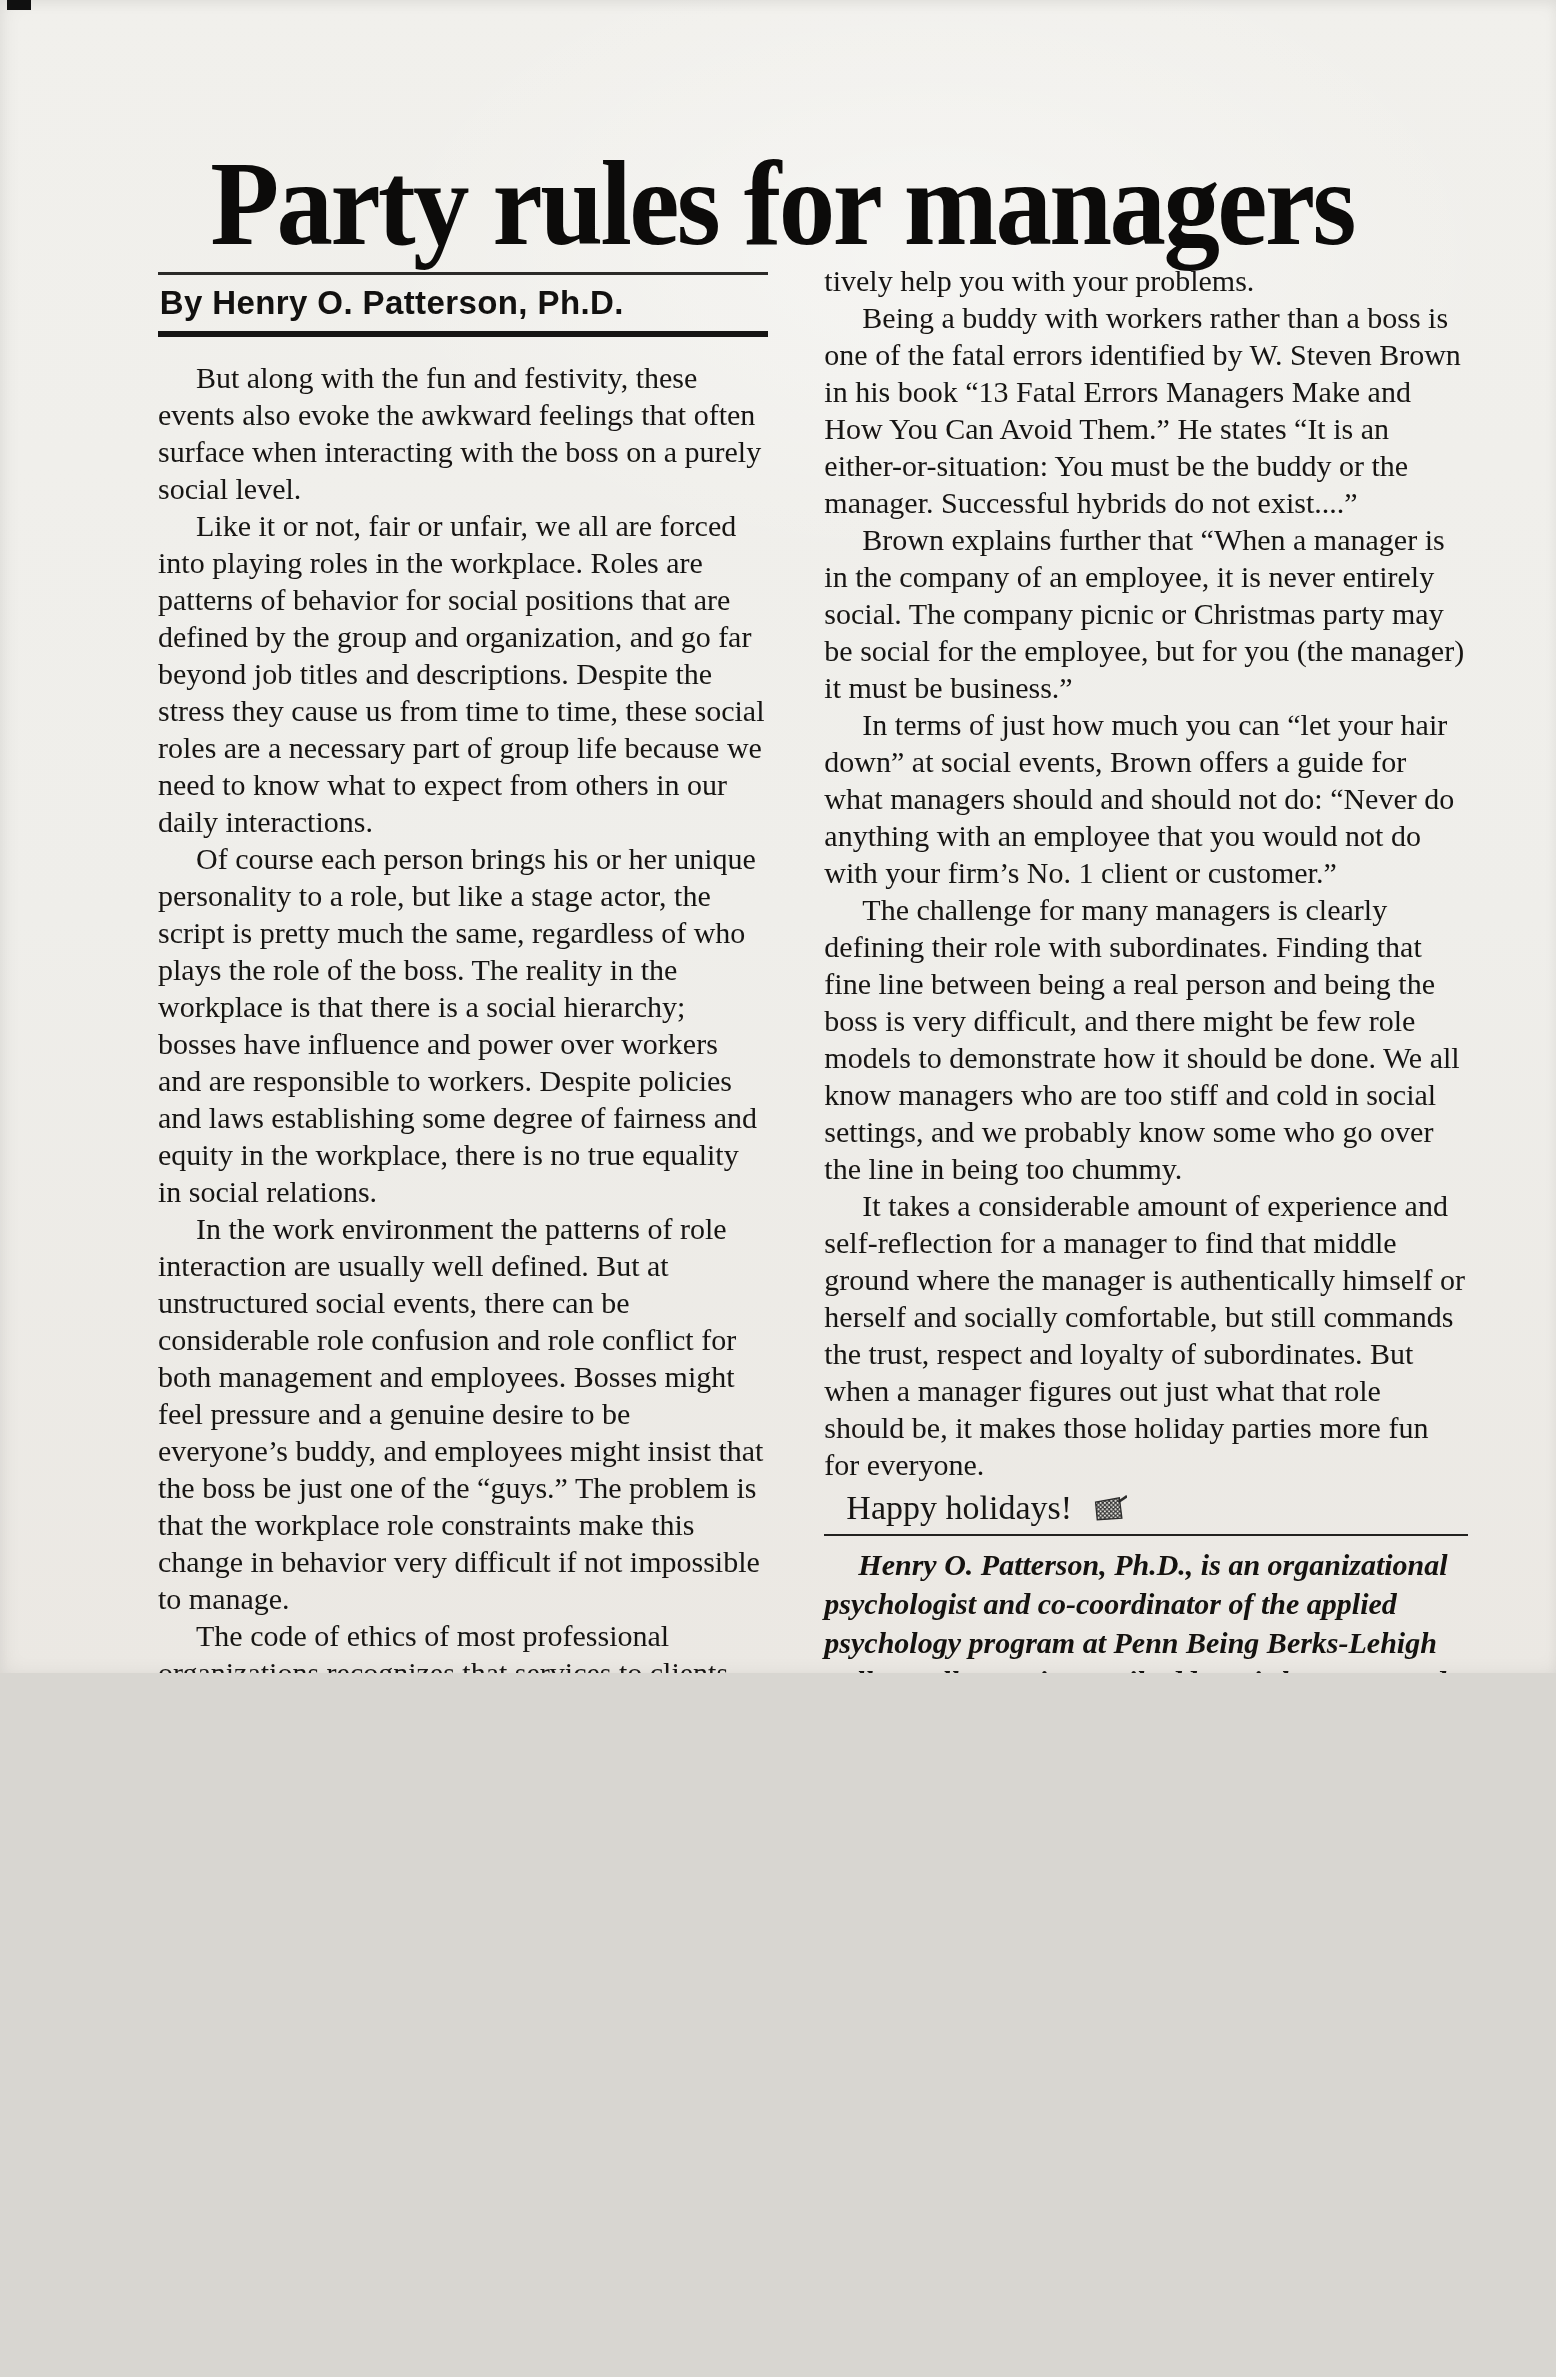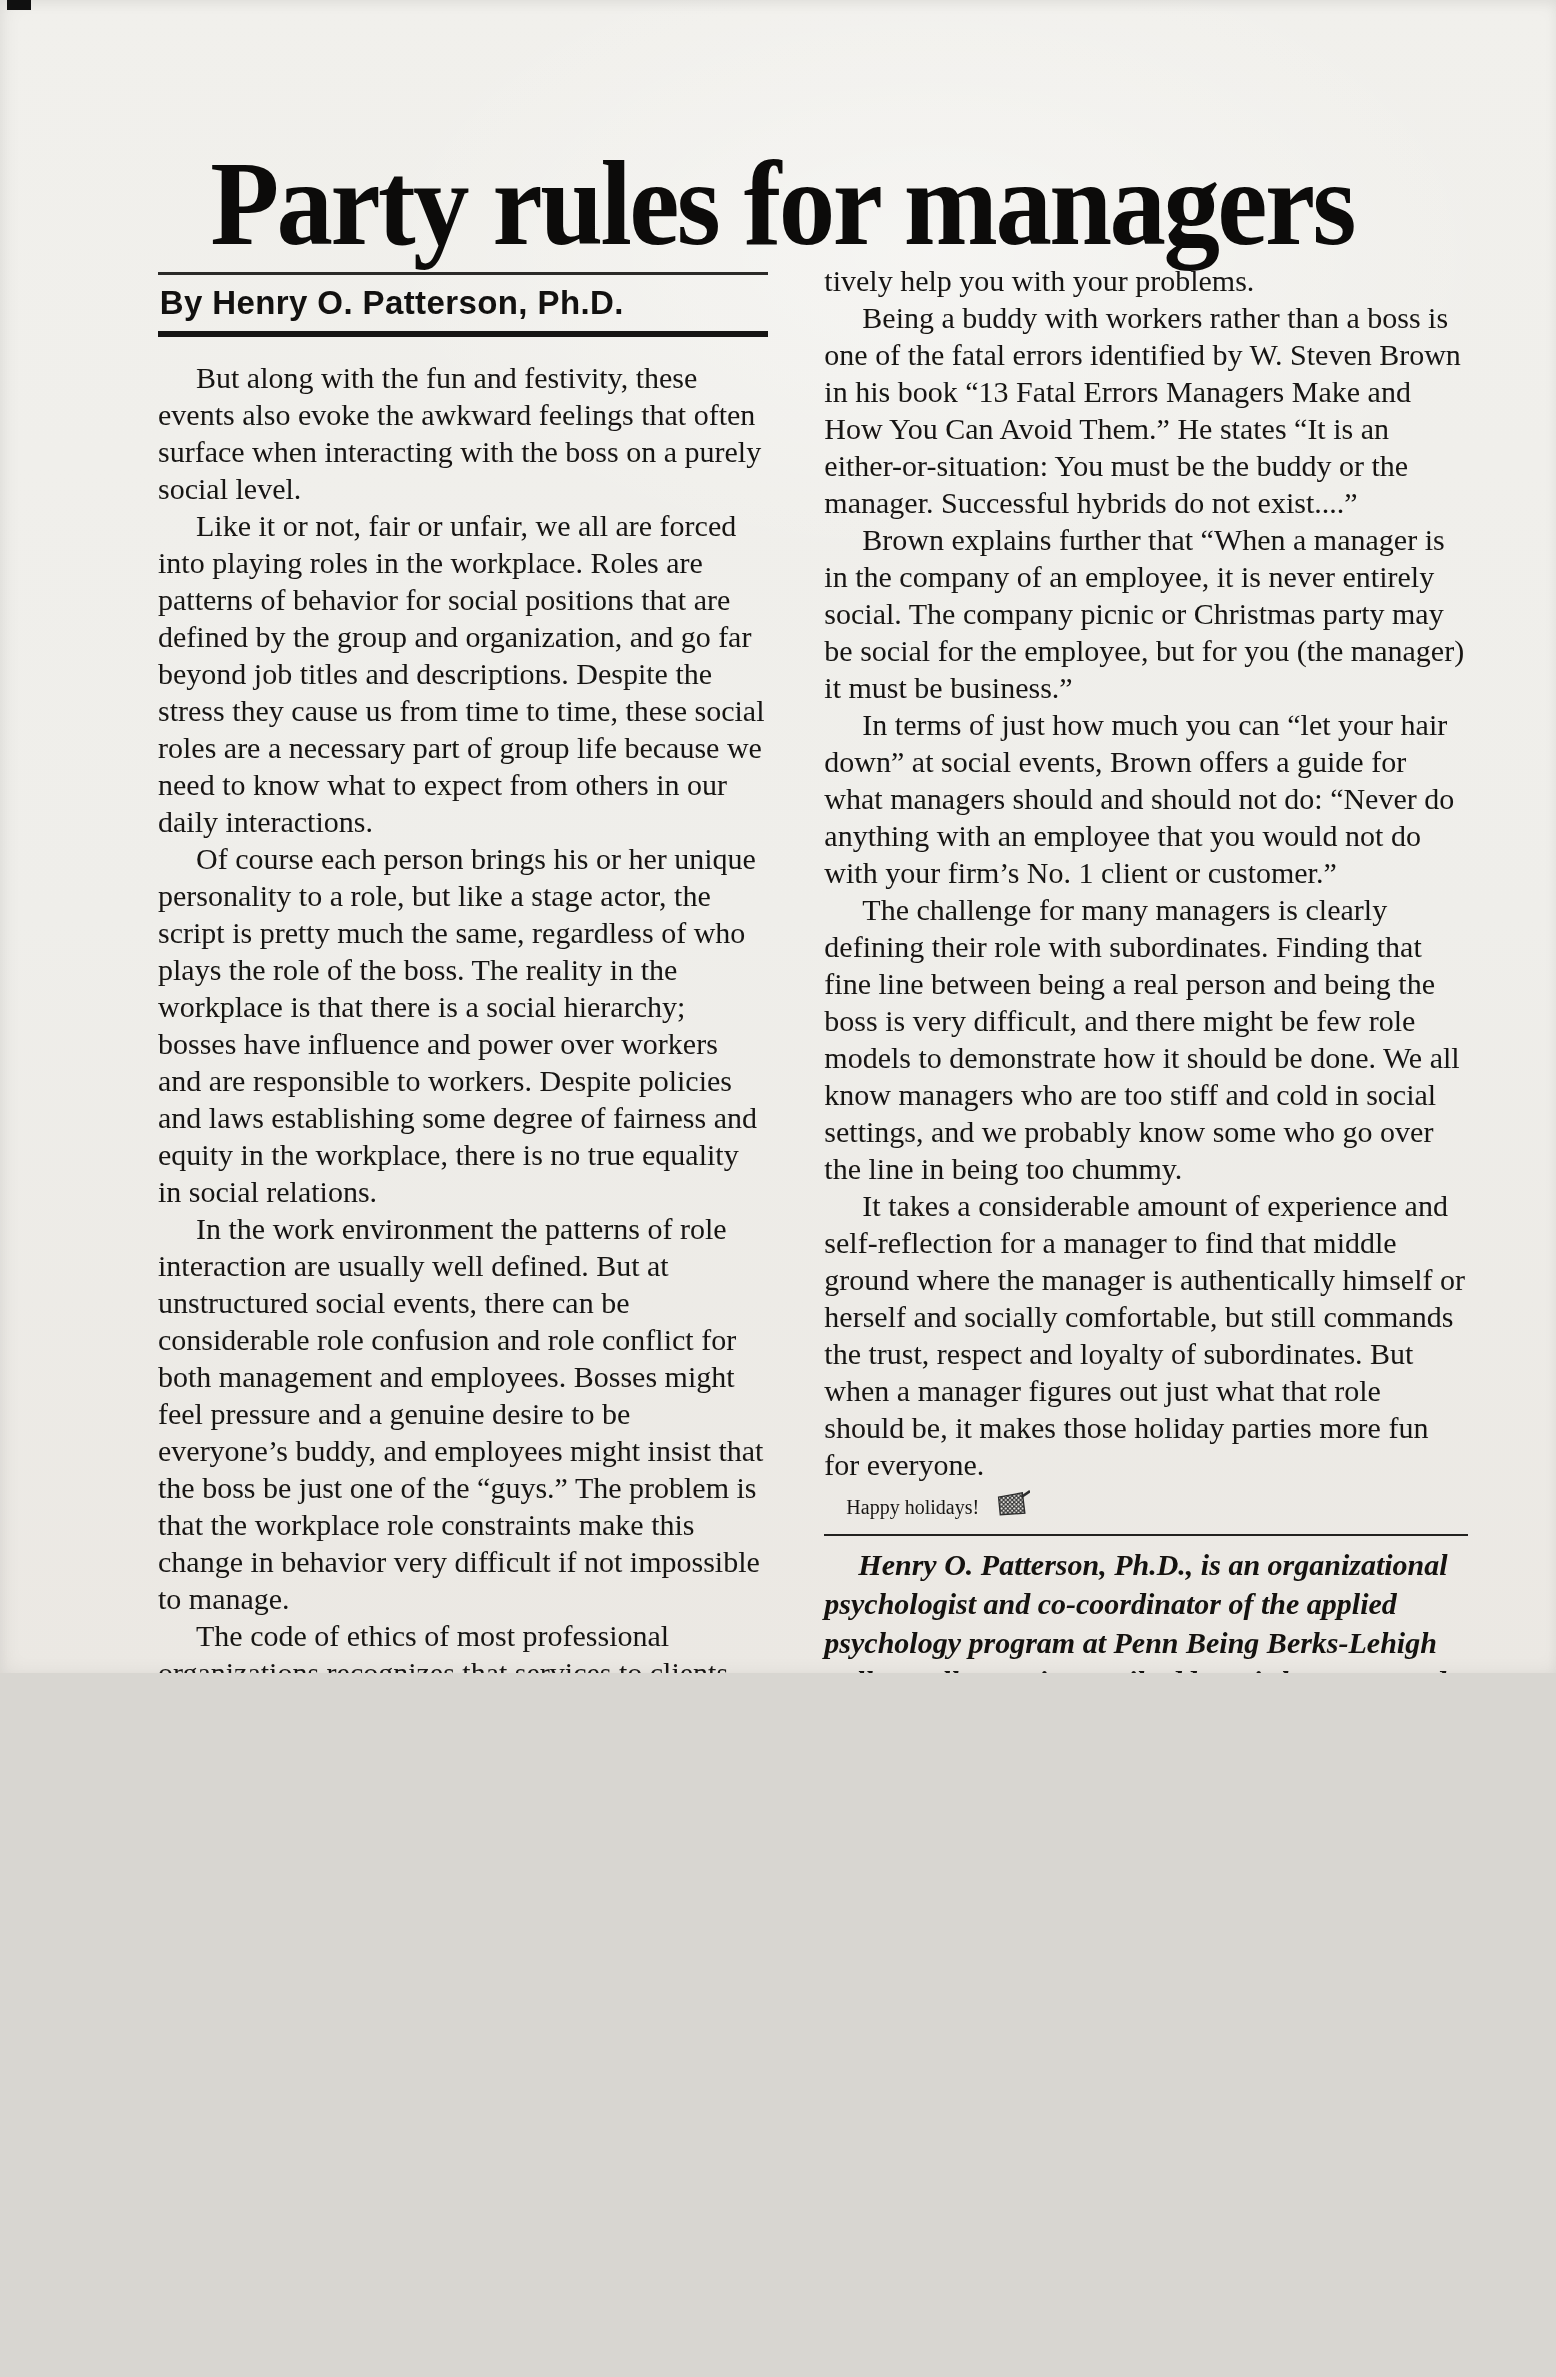--- a/index.html
+++ b/index.html
@@ -44,21 +44,21 @@
     font-weight:700;
     font-size:33px;
     letter-spacing:0.4px;
     padding:8.6px 0 10.3px 1.7px;
     color:#121110;
   }
   .pars{margin-top:22px;}
   .col-right .pars{margin-top:5.1px;}
   p.article-par{margin:0;text-indent:38px;hyphens:auto;-webkit-hyphens:auto;}
   .col-right .pars p.article-par:first-child{text-indent:0;}
-  .closing{margin:5.1px 0 0 0;padding-left:22px;font-size:20px;line-height:39px;}
+  .closing{margin:5.1px 0 0 0;padding-left:22px;font-size:34px;line-height:39px;}
   .end-mark{display:inline-block;vertical-align:baseline;margin-left:12px;position:relative;top:1.7px;}
   .bio{
     border-top:2.6px solid #22211f;
     margin-top:6.9px;
     padding-top:8.6px;
     font-style:italic;
     font-weight:700;
     font-size:30px;
     line-height:39px;
     text-indent:34px;

